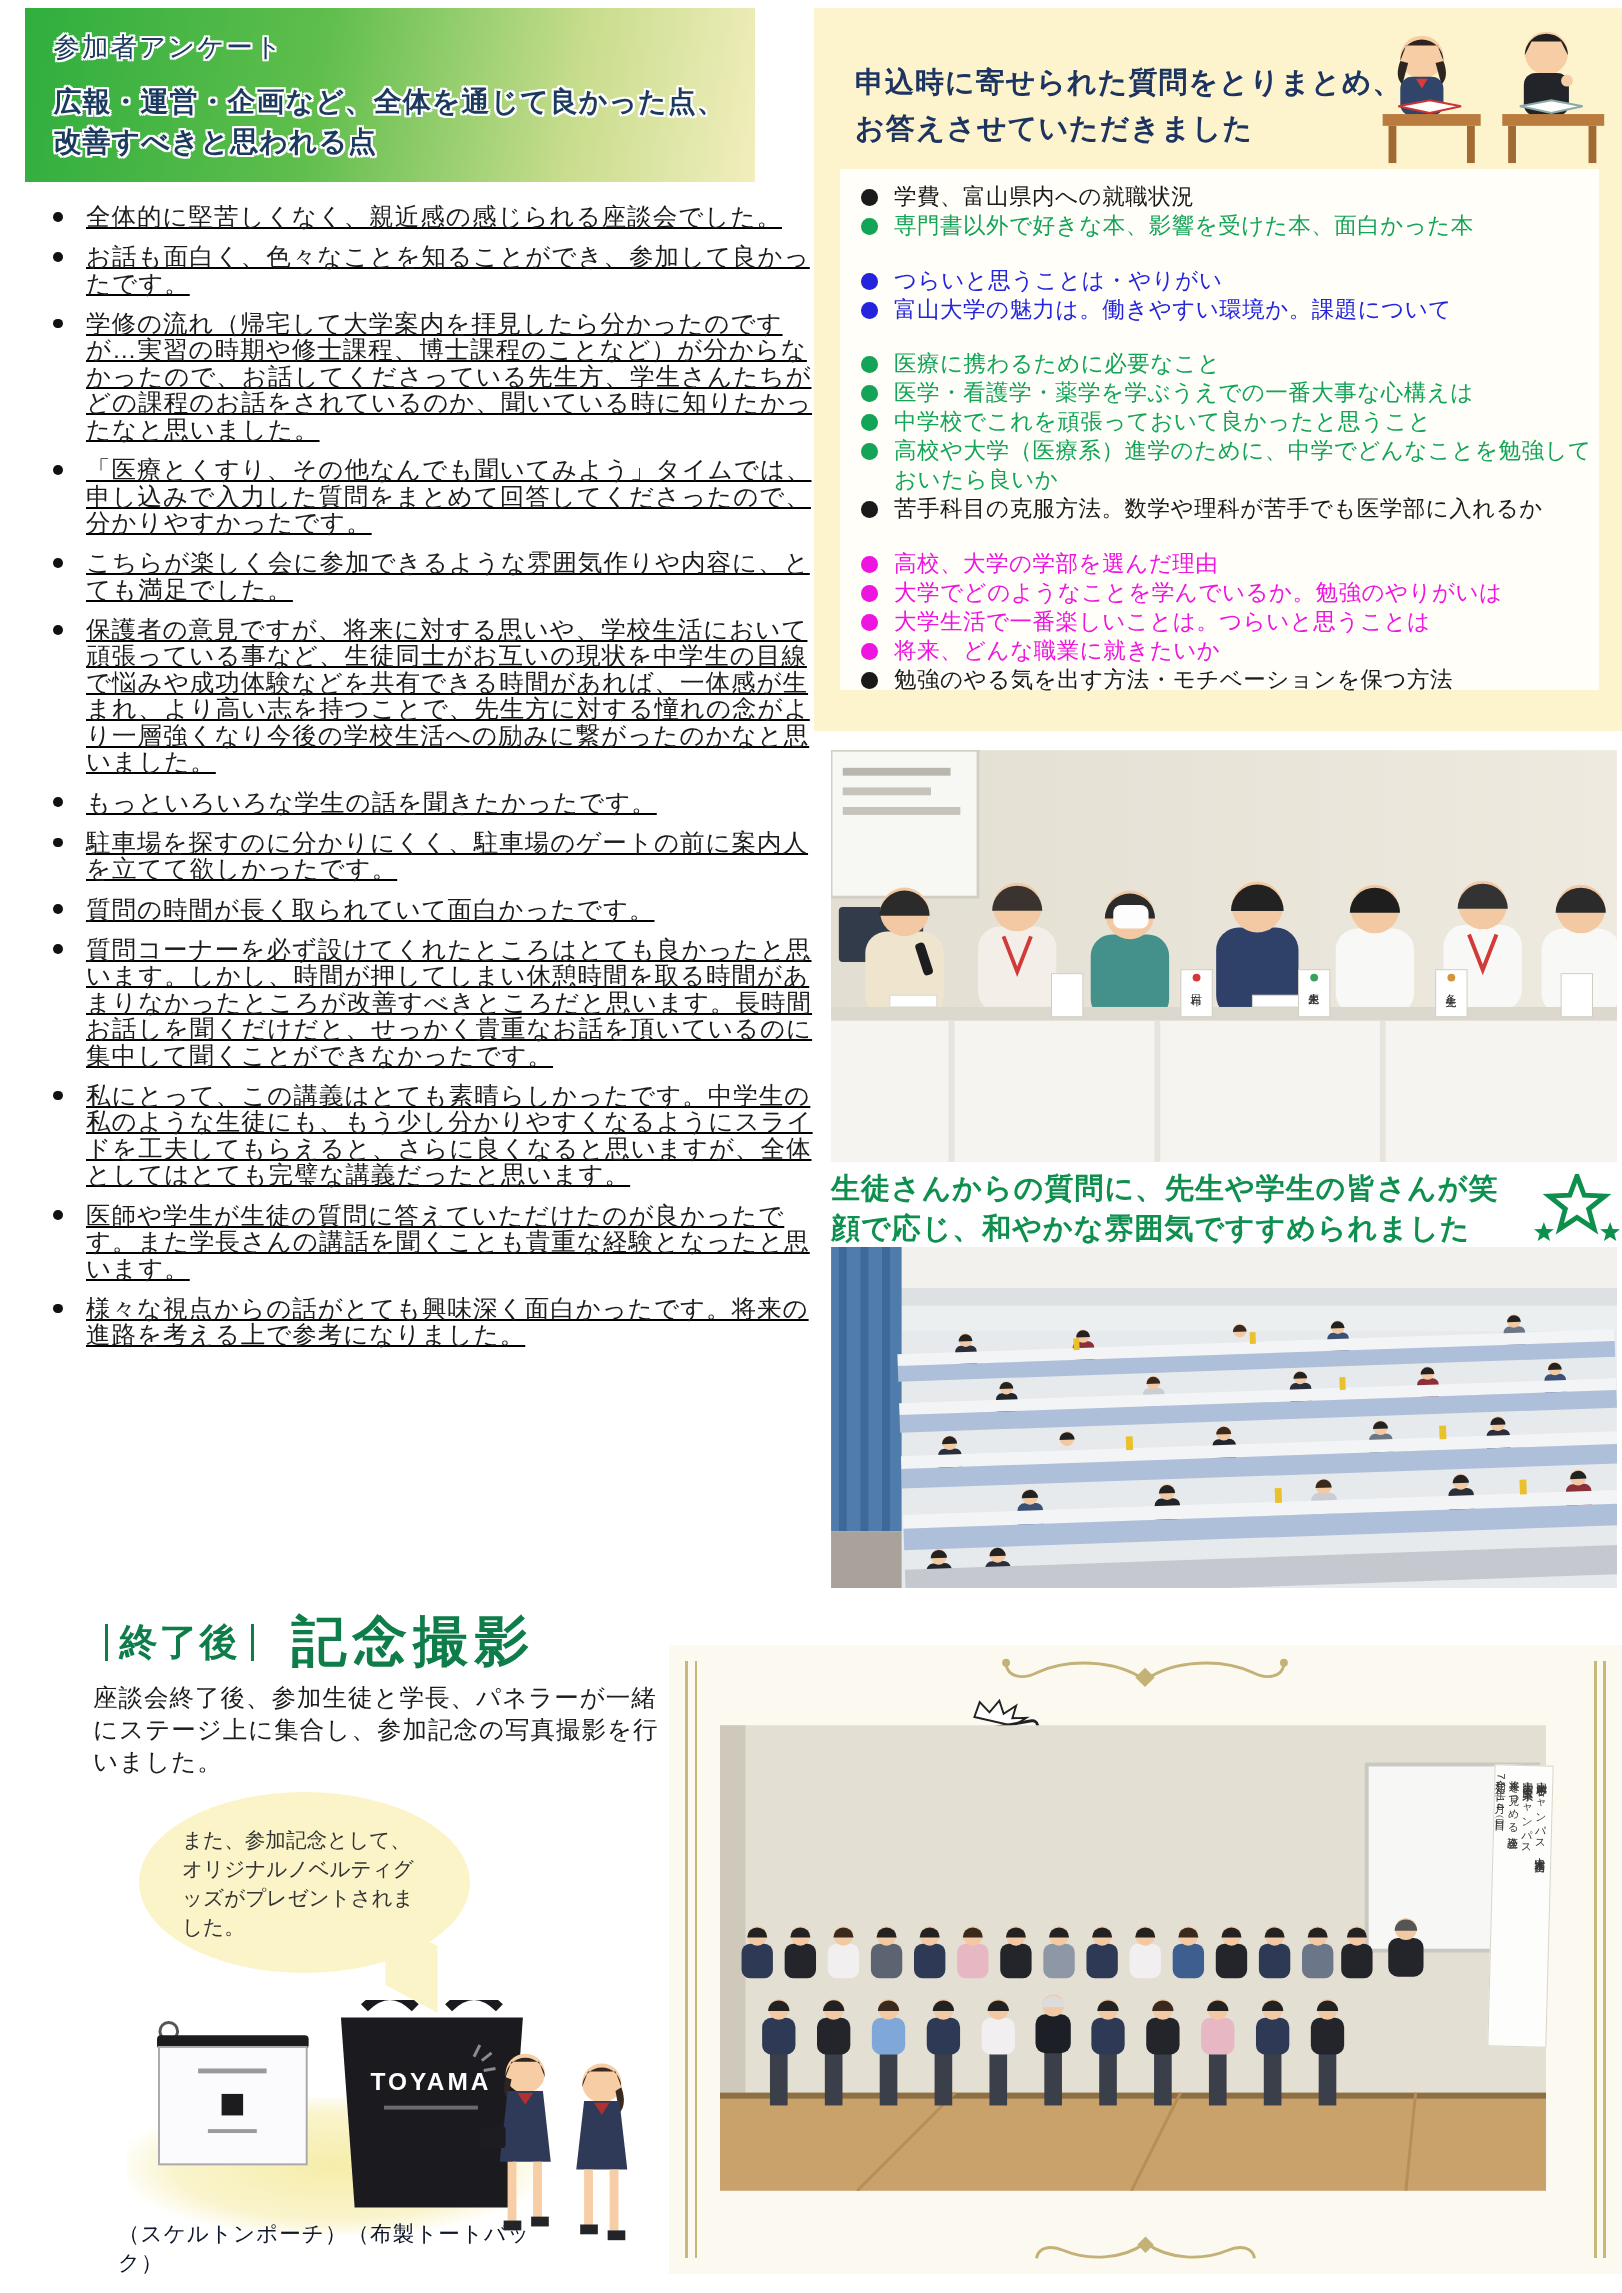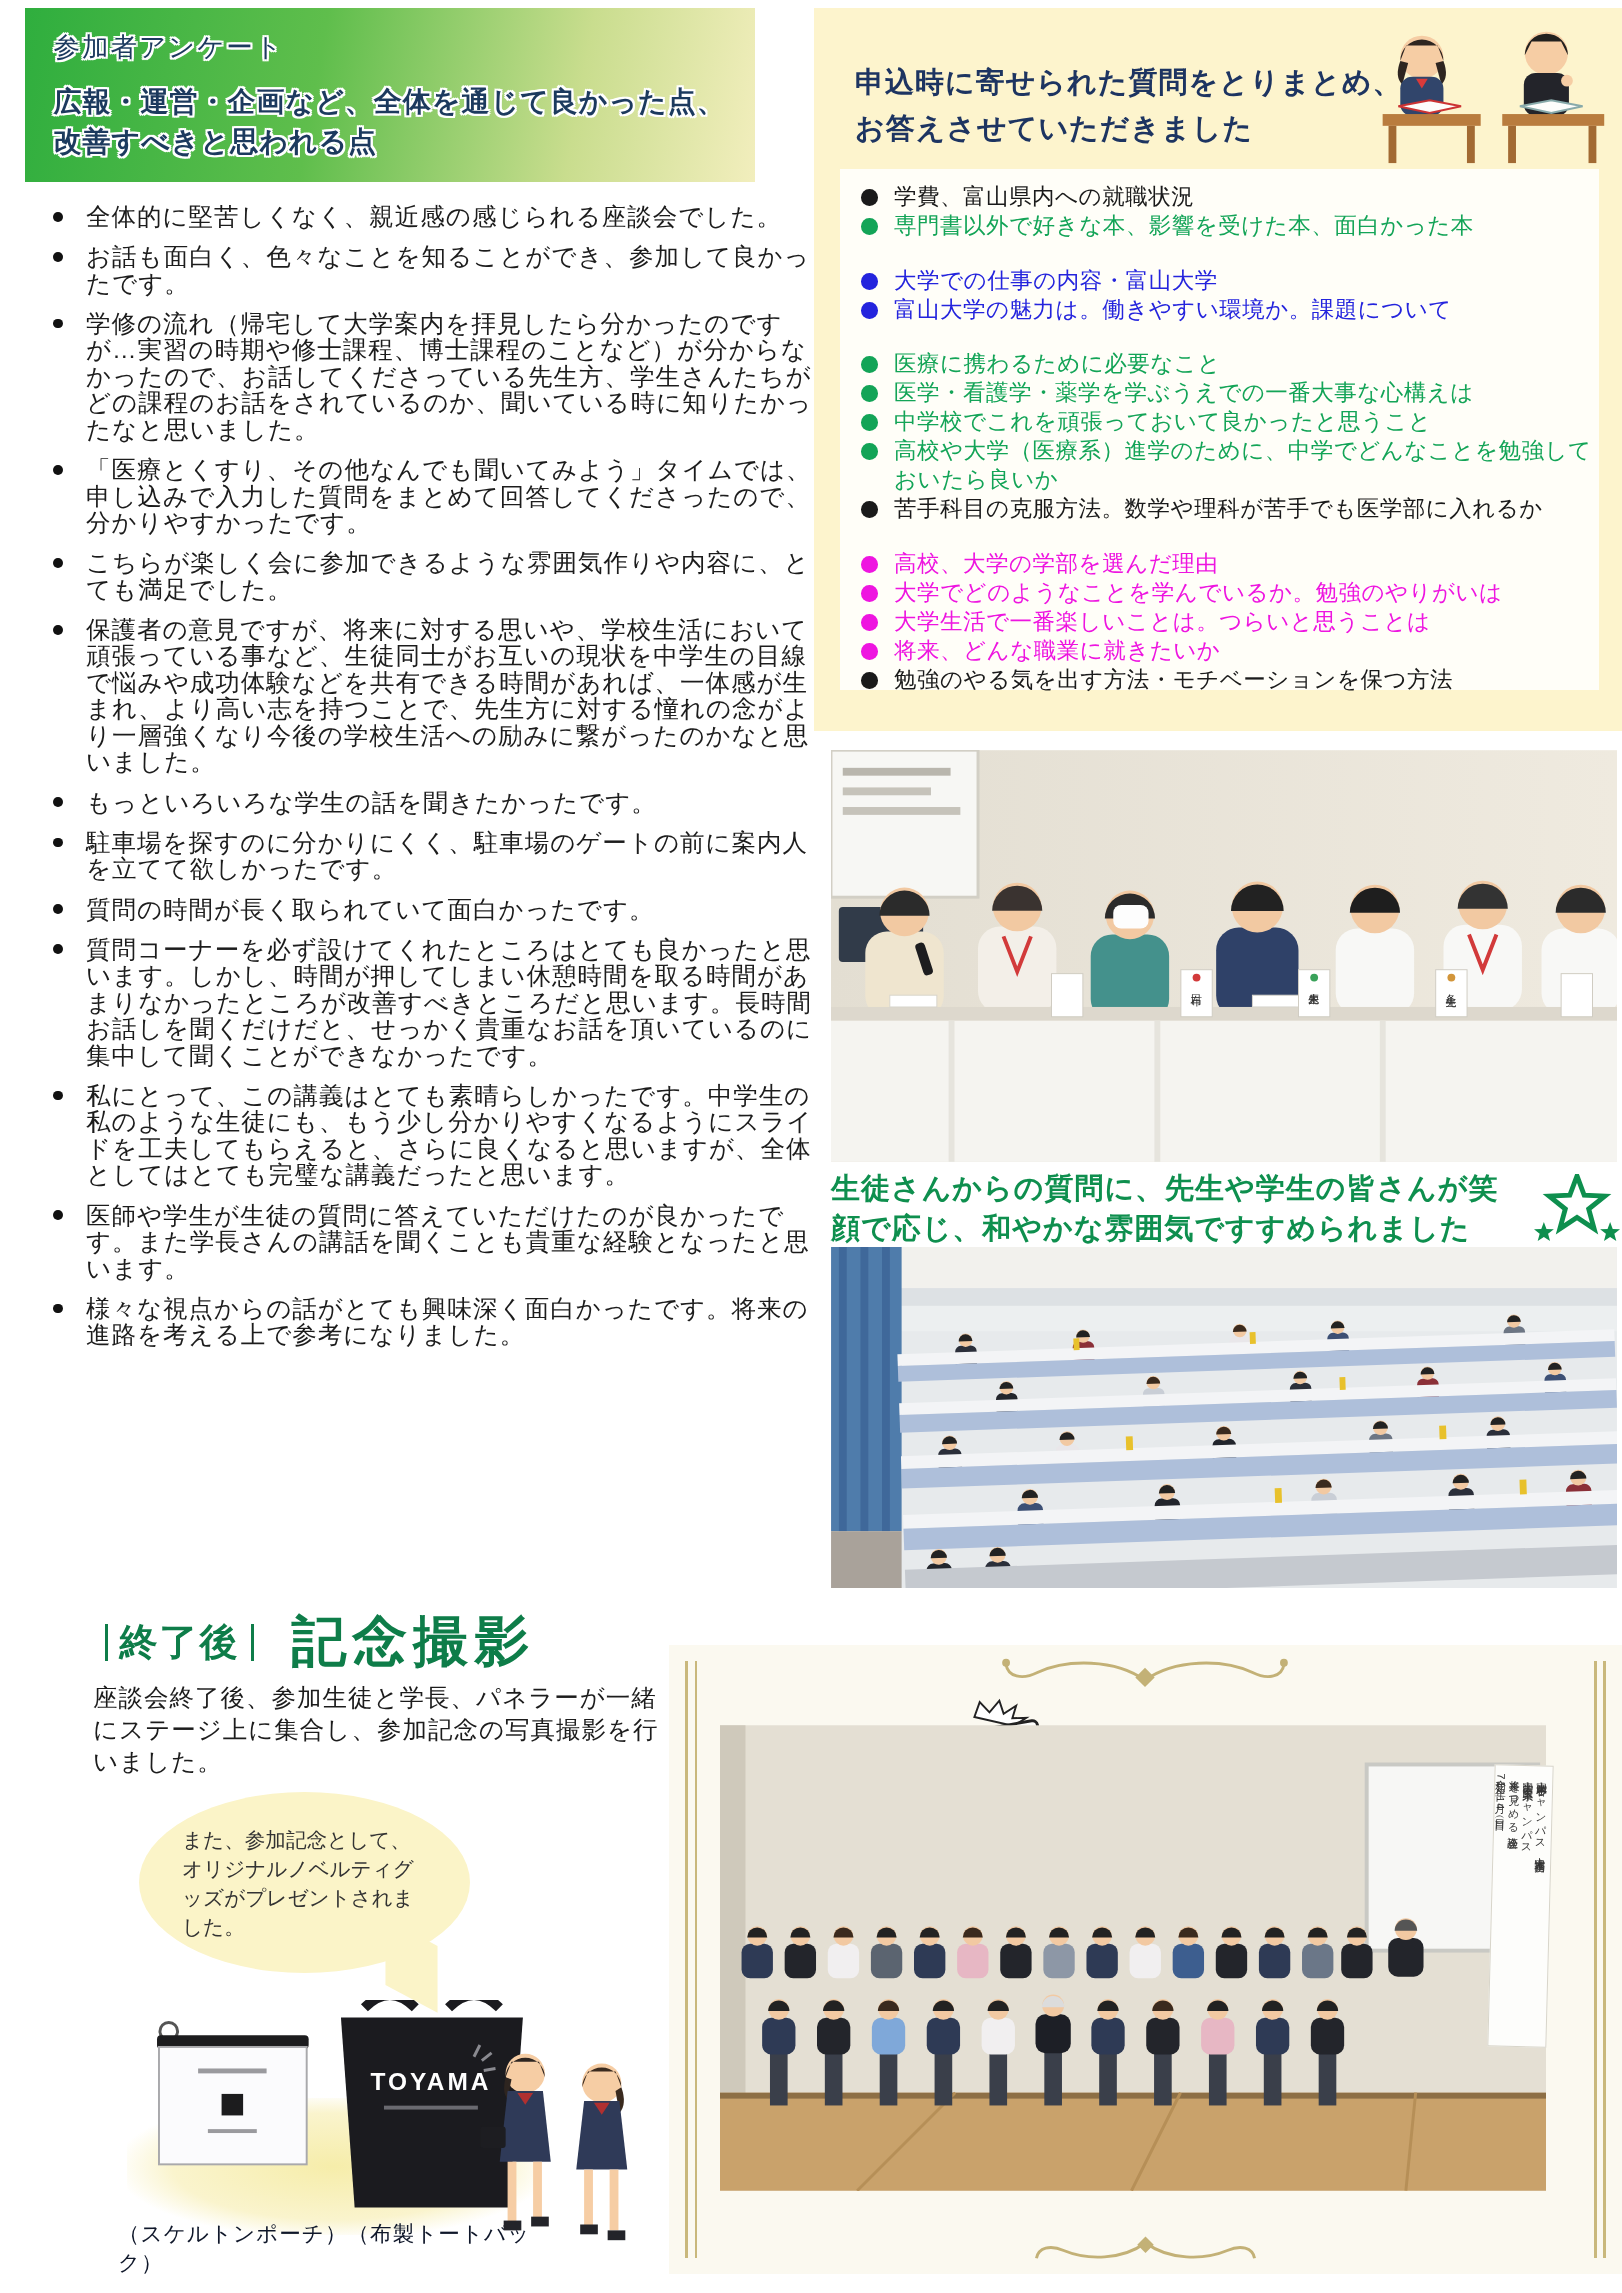--- a/index.html
+++ b/index.html
@@ -8,21 +8,21 @@
 
   
   .green-box{position:absolute;left:24.5px;top:7.8px;width:730px;height:174px;
     background:linear-gradient(100deg,#2fae3e 0%,#5fbe4c 40%,#c9dd8e 75%,#f2eebd 100%);}
   .gb-inner{position:absolute;left:29px;top:21.6px;color:#1c3a5e;
     text-shadow:-2px -2px 0 #fff,2px -2px 0 #fff,-2px 2px 0 #fff,2px 2px 0 #fff,0 2px 0 #fff,0 -2px 0 #fff,2px 0 0 #fff,-2px 0 0 #fff;}
   .gb-title{font-size:26.5px;font-weight:normal;letter-spacing:2px;}
   .gb-sub{margin-top:17px;font-size:28px;font-weight:bold;line-height:1.42;letter-spacing:1px;}
 
   
-  .survey-list{position:absolute;left:47px;top:204px;width:776px;margin:0;padding:0;list-style:none;}
+  .survey-list{position:absolute;left:47px;top:204px;width:776px;margin:0;padding:0;list-style:none;text-decoration:underline;}
   .survey-list li{display:flex;margin:0 0 13.7px 0;font-size:24.5px;line-height:26.5px;letter-spacing:1px;color:#1c1c1c;}
   .survey-list .dot{flex:0 0 39px;padding-top:7.8px;}
   .survey-list .dot i{display:block;width:9.8px;height:9.8px;margin-left:5.9px;border-radius:50%;background:#111;}
   .survey-list .s-text{flex:1;}
 
   
   .qa-box{position:absolute;left:814px;top:7.8px;width:809px;height:723px;background:#fdf4cd;}
   .qa-title{position:absolute;left:41px;top:51px;font-size:29px;font-weight:bold;line-height:1.6;color:#1d3461;letter-spacing:1px;}
   .qa-panel{position:absolute;left:25.5px;top:161px;width:759px;height:521px;background:#fffef8;}
   .qa-list{margin:0;padding:13.7px 0 0 21.6px;list-style:none;}
@@ -224,21 +224,21 @@
             <span class="qdot">
               <i style="background: rgb(19, 164, 87);"></i>
             </span>
             <span class="qtext" style="color: rgb(19, 164, 87);">専門書以外で好きな本、影響を受けた本、面白かった本</span>
           </li>
 
           <li class="gap">
             <span class="qdot">
               <i style="background: rgb(36, 36, 221);"></i>
             </span>
-            <span class="qtext" style="color: rgb(36, 36, 221);">大学での仕事の内容・富山大学</span>
+            <span class="qtext" style="color: rgb(36, 36, 221);">つらいと思うことは・やりがい</span>
           </li>
 
           <li>
             <span class="qdot">
               <i style="background: rgb(36, 36, 221);"></i>
             </span>
             <span class="qtext" style="color: rgb(36, 36, 221);">富山大学の魅力は。働きやすい環境か。課題について</span>
           </li>
 
           <li class="gap">

